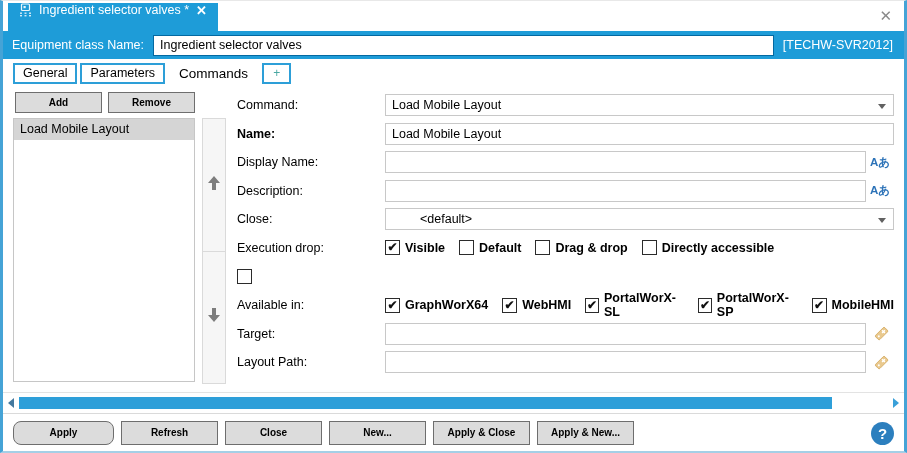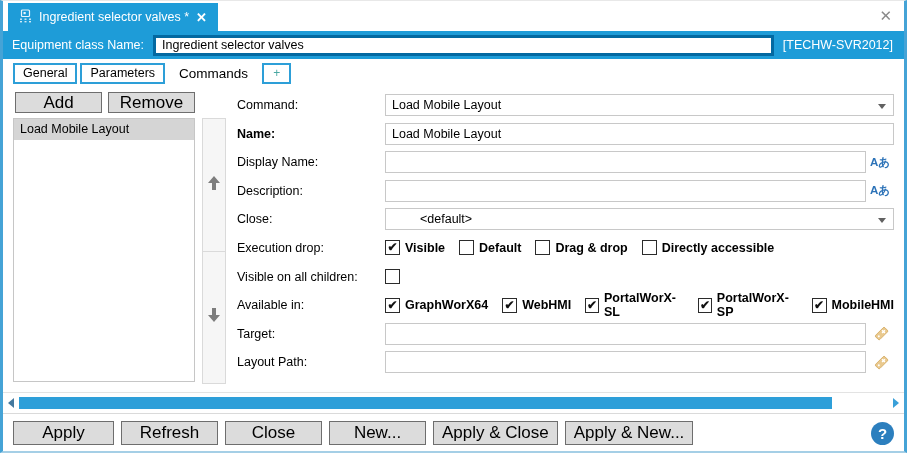--- a/index.html
+++ b/index.html
@@ -6,47 +6,47 @@
   body { background:#f0f0f0; font-family:"Liberation Sans", sans-serif; }
   .window{
     width:907px; height:453px; background:#ffffff; position:relative; overflow:hidden;
     border-left:3px solid #45a3d6; border-right:3px solid #45a3d6;
     border-bottom:2px solid #9fccе3; border-bottom:2px solid #a5cfe6; border-top:1px solid #e8e8e8;
   }
   
   .doc-tab-row{ height:30px; position:relative; background:#fff; }
   .doc-tab{
     position:absolute; left:5px; top:2px; height:28px; background:#1e9cd8; color:#fff;
-    display:inline-flex; align-items:center; gap:7px; padding:0 11px; font-size:12.5px;
+    display:inline-flex; gap:7px; padding:0 11px; font-size:12.5px;
   }
   .doc-tab .tab-title{ white-space:nowrap; }
   .doc-tab .tab-close{ color:#fff; font-size:13px; font-weight:bold; cursor:default; }
   .win-close{ position:absolute; right:12px; top:7px; color:#8a8a8a; font-size:15px; line-height:15px; }
   
   .header-band{
     height:28px; background:#1e9cd8; display:flex; align-items:center; padding:0 9px; gap:9px;
   }
   .header-band .hb-label{ color:#fff; font-size:12.5px; white-space:nowrap; }
   .header-band input{
-    width:645px; height:21px; border:3px solid #0369a1; font-size:12.5px; padding:0 6px;
+    width:645px; height:21px; border:1px solid #0369a1; font-size:12.5px; padding:0 6px;
     font-family:"Liberation Sans", sans-serif;
   }
   .header-band .hb-server{ color:#fff; font-size:12.5px; margin-left:auto; padding-right:2px; white-space:nowrap; }
   
   .tab-strip{ height:25px; display:flex; align-items:flex-end; padding-left:10px; gap:3px; background:#fff; }
   .tab{ background:#fff; color:#000; font-size:12.5px; border:2px solid #2d9fd8; padding:1px 8px 2px 8px; }
   .tab.active{ border:none; font-size:13.5px; padding:3px 11px 3px 11px; }
   .tab.plus{ color:#4aa8a2; font-size:12px; padding:1px 9px 2px 9px; }
   
   .content{ height:308px; display:flex; padding:8px 10px 0 10px; background:#fff; }
   .left-panel{ width:182px; flex:0 0 182px; }
   .lp-buttons{ display:flex; gap:6px; margin-left:2px; }
   .btn{
-    background:#dcdcdc; border:1px solid #6e6e6e; font-size:17px; text-align:center;
-    font-family:"Liberation Sans", sans-serif; color:#000;
+    background:#dcdcdc; border:1px solid #6e6e6e; font-size:10px; text-align:center;
+    font-family:"Liberation Sans", sans-serif; color:#000;font-weight:bold;
   }
   .lp-buttons .btn{ width:88px; height:21px; line-height:19px; }
   .listbox{ margin-top:5px; border:1px solid #c6c6c6; height:264px; background:#fff; overflow:hidden; }
   .list-item{ height:21px; line-height:21px; padding-left:6px; font-size:12.5px; }
   .list-item.selected{ background:#d5d5d5; }
   .updown-col{ width:24px; flex:0 0 24px; margin:26px 5px 0 7px; display:flex; flex-direction:column; height:266px; }
   .ud-btn{
     flex:1; background:#f6f6f6; border:1px solid #dadada; display:flex; align-items:center; justify-content:center;
   }
   .ud-btn + .ud-btn{ border-top:none; }
@@ -80,21 +80,21 @@
   .cb-label{ font-size:12.5px; }
   
   .hscroll{ height:21px; border-top:1px solid #e3e3e3; display:flex; align-items:center; padding:0 5px; background:#fff; }
   .hs-arrow-left{ width:0; height:0; border-top:5px solid transparent; border-bottom:5px solid transparent; border-right:6px solid #44799f; }
   .hs-track{ flex:1; height:12px; margin:0 5px; position:relative; background:#fff; }
   .hs-thumb{ position:absolute; left:0; top:0; height:12px; width:93.5%; background:#2e9fd9; }
   .hs-arrow-right{ width:0; height:0; border-top:5px solid transparent; border-bottom:5px solid transparent; border-left:6px solid #3aa0d9; }
   
   .footer{ height:39px; border-top:1px solid #dadada; display:flex; align-items:center; padding:0 10px; gap:7px; background:#fff; }
   .footer .btn{ min-width:97px; height:24px; line-height:22px; padding:0 8px; }
-  .footer .btn.wide{ min-width:101px; }
+  .footer .btn.wide{ min-width:101px;border-radius:8px; }
   .help-btn{
     margin-left:auto; width:23px; height:23px; border-radius:50%; background:#2c7fbe; color:#fff;
     font-size:15px; font-weight:bold; display:flex; align-items:center; justify-content:center;
   }
 </style>
 </head>
 <body>
 
 <div class="window">
 
@@ -225,21 +225,20 @@
             <span class="cb-label">Drag &amp; drop</span>
           </span>
           <span class="cb-item">
             <span class="cb"></span>
             <span class="cb-label">Directly accessible</span>
           </span>
         </div>
       </div>
 
       <div class="frow">
-        <span class="flabel">Visible on all children:</span>
         <div class="ffield">
           <span class="cb"></span>
         </div>
       </div>
 
       <div class="frow">
         <span class="flabel">Available in:</span>
         <div class="ffield cb-group">
           <span class="cb-item">
             <span class="cb checked"></span>

